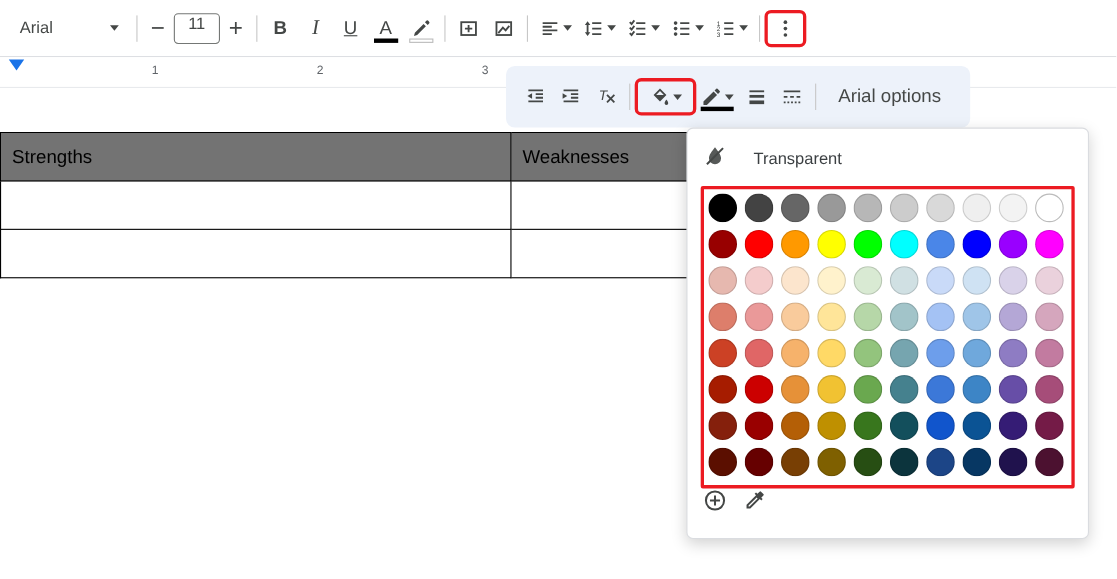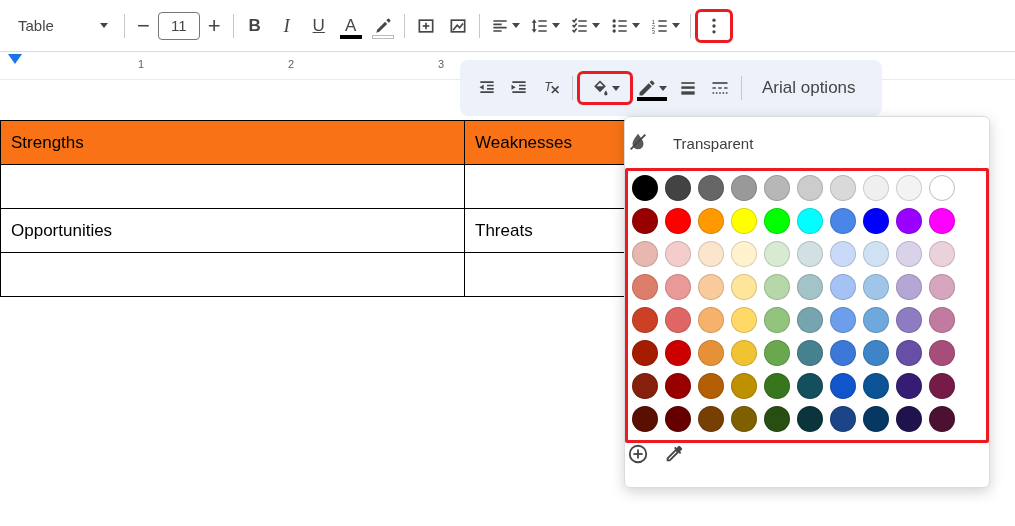--- a/index.html
+++ b/index.html
@@ -58,21 +58,21 @@
   }
 
   .font-box {
     display:flex; align-items:center; justify-content:space-between;
     min-width:110px; height:30px; padding:0 10px 0 10px;
     font-size:15px; color:#444746; cursor:pointer; border-radius:4px;
   }
   .font-box .caret{margin-left:14px;}
 
   .size-box {
-    display:flex; align-items:center; justify-content:center;
+    display:flex; align-items:flex-start; justify-content:center;
     width:42px; height:28px;
     border:1px solid #747775; border-radius:4px;
     font-size:15px; color:#444746;
   }
 
   .minus,.plus{font-size:22px;font-weight:400;color:#444746;padding:0 6px;cursor:pointer;}
 
   .txt-btn{
     font-size:17px; color:#444746; padding:0 14px;cursor:pointer;
   }
@@ -110,34 +110,34 @@
   }
   table.swot td {
     border:1px solid #000;
     height:44px;
     padding:8px 10px;
     font-size:17px;
     color:#000;
     vertical-align:middle;
     background:#fff;
   }
-  table.swot tr.hdr td { background:#f97316; }
+  table.swot tr.hdr td { background:#737373; }
   table.swot td:first-child{width:464px;}
   table.swot td:nth-child(2){width:464px;}
 
   
   .popup {
     position:absolute;
     top:116px; left:624px;
     width:366px;
     background:#fff;
     border:1px solid #dadce0;
     border-radius:6px;
     box-shadow:0 4px 14px rgba(0,0,0,.18);
-    padding:14px 0 18px;
+    padding:14px 12px 18px;
     z-index:10;
   }
   .trans-row{display:flex;align-items:center;gap:24px;margin-bottom:12px;padding-left:2px;}
   .trans-row span{font-size:15px;color:#3c4043;}
   .trans-icon svg{width:22px;height:22px;}
 
   .palette {
     display:grid;
     grid-template-columns:repeat(10, 30px);
     grid-auto-rows:30px;
@@ -159,21 +159,21 @@
 
   
   .under-bar{position:absolute;left:4px;right:4px;bottom:2px;height:4px;}
 </style>
 </head>
 <body>
 
 <div class="toolbar-row">
 
   <div class="font-box">
-    <span>Table</span>
+    <span>Arial</span>
     <span class="caret"></span>
   </div>
 
   <div class="sep"></div>
 
   <span class="minus">−</span>
   <div class="size-box">
     <span>11</span>
   </div>
   <span class="plus">+</span>
@@ -339,24 +339,20 @@
 <div class="doc">
   <table class="swot">
     <tbody>
         <tr class="hdr">
       <td>Strengths</td>
       <td>Weaknesses</td>
     </tr>
     <tr>
       <td></td>
       <td></td>
-    </tr>
-    <tr class="hdr" style="background:none">
-      <td style="background:#fff">Opportunities</td>
-      <td style="background:#fff">Threats</td>
     </tr>
     <tr>
       <td></td>
       <td></td>
     </tr>
   </tbody>
     </table>
 </div>
 
 <div class="popup">

